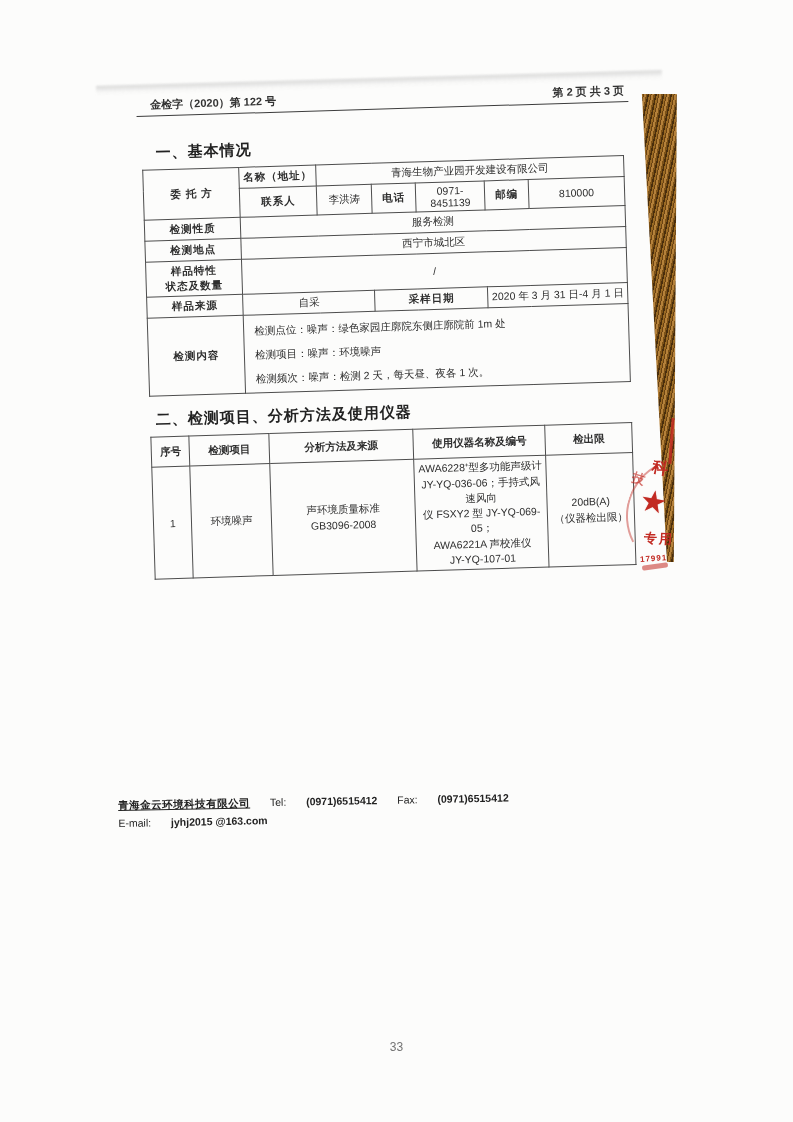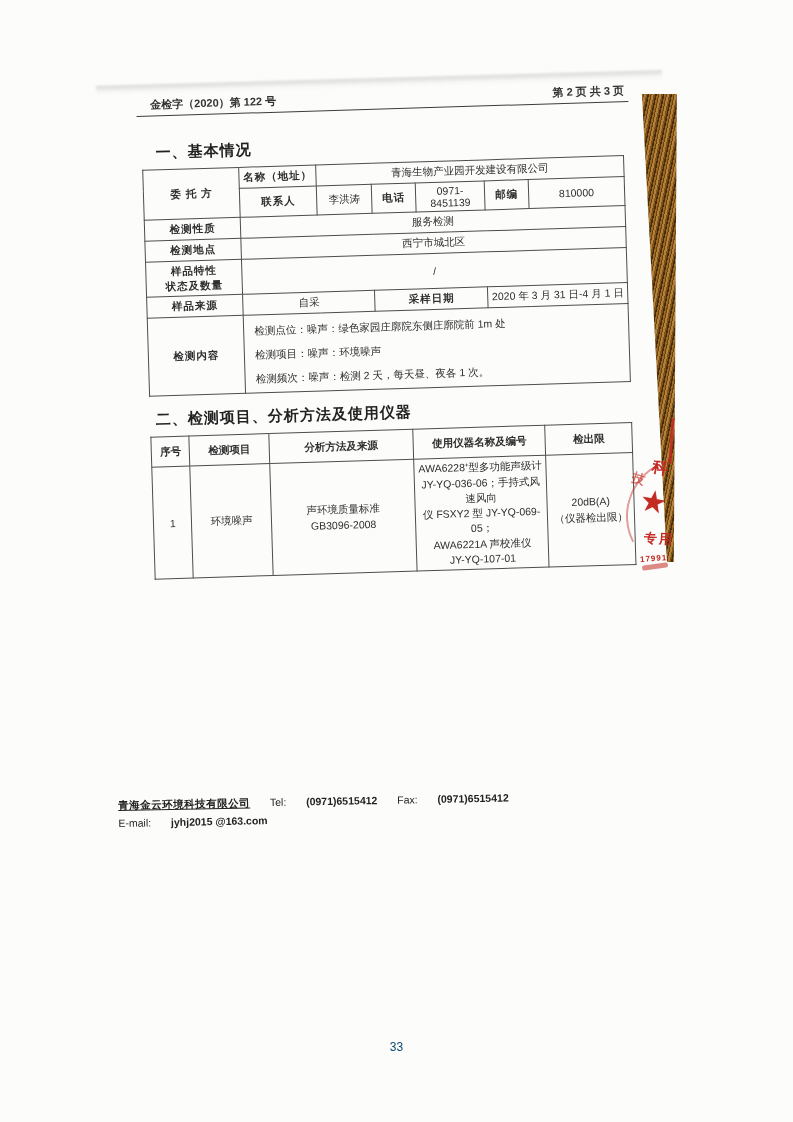--- a/index.html
+++ b/index.html
@@ -63,21 +63,21 @@
     position:absolute;left:118px;top:799px;width:480px;
     transform:rotate(-1.1deg);transform-origin:0 0;
     font-size:10.5px;color:#222;
   }
   .footer .line{margin-bottom:4px;}
   .company{font-weight:bold;text-decoration:underline;letter-spacing:.5px;}
   .ft-gap{display:inline-block;width:14px;}
   .footer .val{font-weight:600;}
   .page-number{
     position:absolute;left:0;right:0;top:1040px;
-    text-align:center;font-size:12px;color:#0c4a6e;
+    text-align:center;font-size:12px;color:#737373;
   }
   
   .stamp{position:absolute;left:620px;top:418px;width:90px;height:170px;color:#c22a22;}
   .stamp-edge-line{position:absolute;left:50px;top:0;width:2.5px;height:46px;
     background:rgba(194,42,34,.85);transform:rotate(4deg);}
   .stamp-arc{position:absolute;left:6px;top:40px;width:112px;height:112px;border-radius:50%;
     border:2.5px solid transparent;border-left-color:rgba(194,42,34,.45);
     transform:rotate(18deg);}
   .stamp-ch1{position:absolute;left:32px;top:40px;font-size:16px;font-weight:bold;
     transform:rotate(12deg);}

